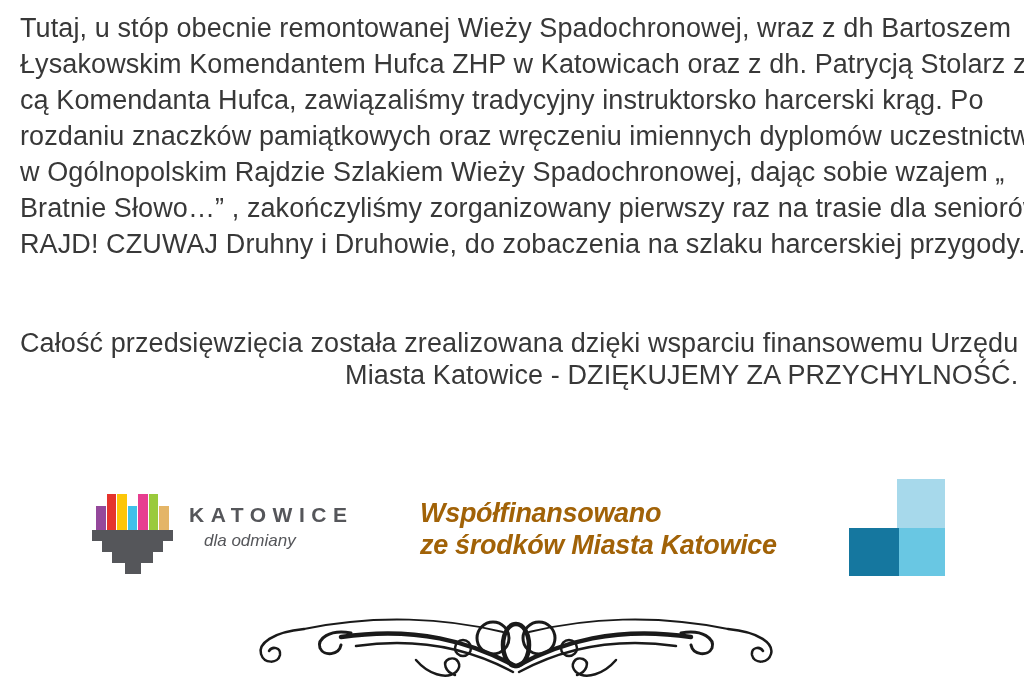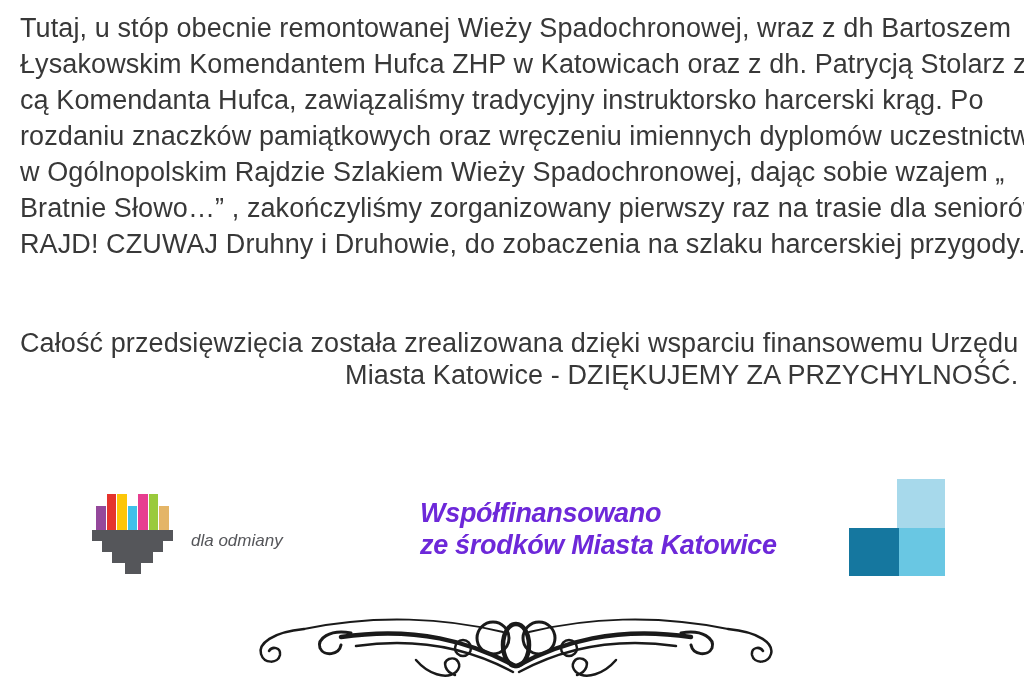--- a/index.html
+++ b/index.html
@@ -36,21 +36,21 @@
   .kat-step-1 { left: 0;    top: 36px; width: 81px; height: 11px; }
   .kat-step-2 { left: 10px; top: 47px; width: 61px; height: 11px; }
   .kat-step-3 { left: 20px; top: 58px; width: 41px; height: 11px; }
   .kat-step-4 { left: 33px; top: 69px; width: 16px; height: 11px; }
 
   .kat-word {
     position: absolute; left: 189px; top: 504px;
     font-size: 21px; font-weight: bold; letter-spacing: 6.5px; line-height: 21px;
   }
   .kat-tag {
-    position: absolute; left: 191px; top: 532px;
+    position: absolute; left: 204px; top: 532px;
     font-size: 17px; font-style: italic; line-height: 18px;
   }
 
   
   .cofinance {
     position: absolute; left: 420px; top: 497px;
     font-size: 27px; font-weight: bold; font-style: italic;
     line-height: 32px; white-space: pre; letter-spacing: -0.3px;
   }
 
@@ -89,24 +89,25 @@
       <div class="kat-bar tall" style="background: rgb(231, 62, 144);"></div>
       <div class="kat-bar tall" style="background: rgb(154, 202, 60);"></div>
       <div class="kat-bar short" style="background: rgb(228, 181, 103);"></div>
     </div>
     <div class="kat-step kat-step-1" style="background: rgb(85, 86, 90);"></div>
     <div class="kat-step kat-step-2" style="background: rgb(85, 86, 90);"></div>
     <div class="kat-step kat-step-3" style="background: rgb(85, 86, 90);"></div>
     <div class="kat-step kat-step-4" style="background: rgb(85, 86, 90);"></div>
   </div>
 
+  <div class="kat-word" style="color: rgb(85, 86, 90);">KATOWICE</div>
 
   <div class="kat-tag" style="color: rgb(85, 86, 90);">dla odmiany</div>
 
-  <div class="cofinance" style="color: #6d28d9;">Współfinansowano
+  <div class="cofinance" style="color: #a16207;">Współfinansowano
 ze środków Miasta Katowice</div>
 
   <div class="citymark">
     <div class="sq sq-light" style="background: rgb(167, 217, 235);"></div>
     <div class="sq sq-dark" style="background: rgb(21, 119, 159);"></div>
     <div class="sq sq-medium" style="background: rgb(105, 199, 227);"></div>
   </div>
 
   <svg class="flourish" viewBox="0 0 520 72" xmlns="http://www.w3.org/2000/svg">
     <g fill="none" stroke="#1a1a1a" stroke-linecap="round" style="stroke: rgb(26, 26, 26);">

